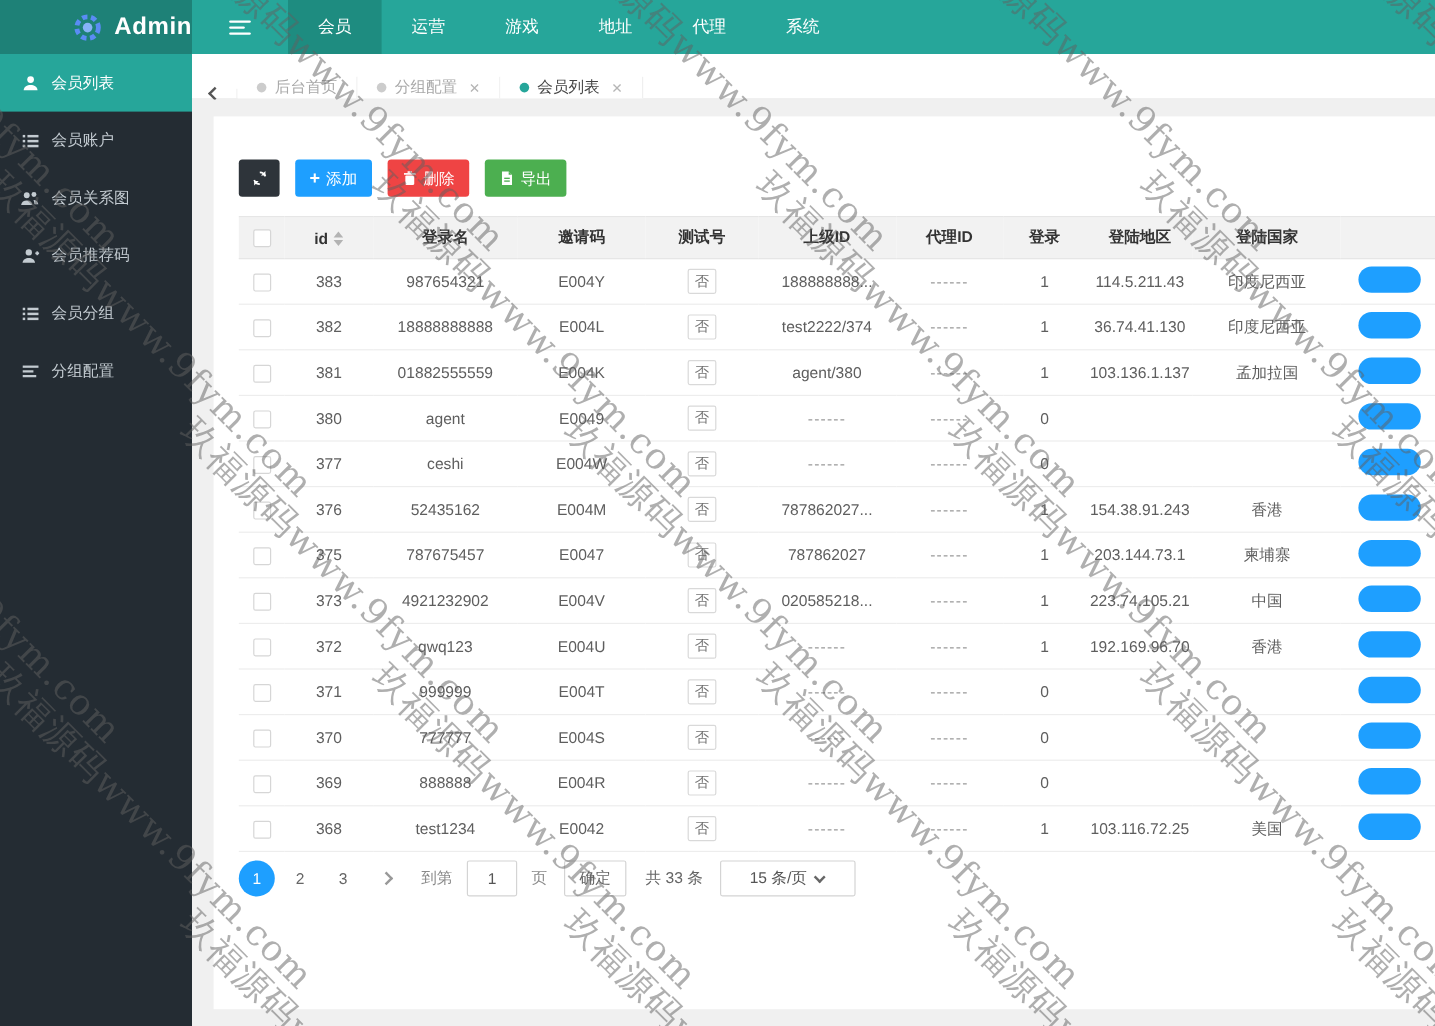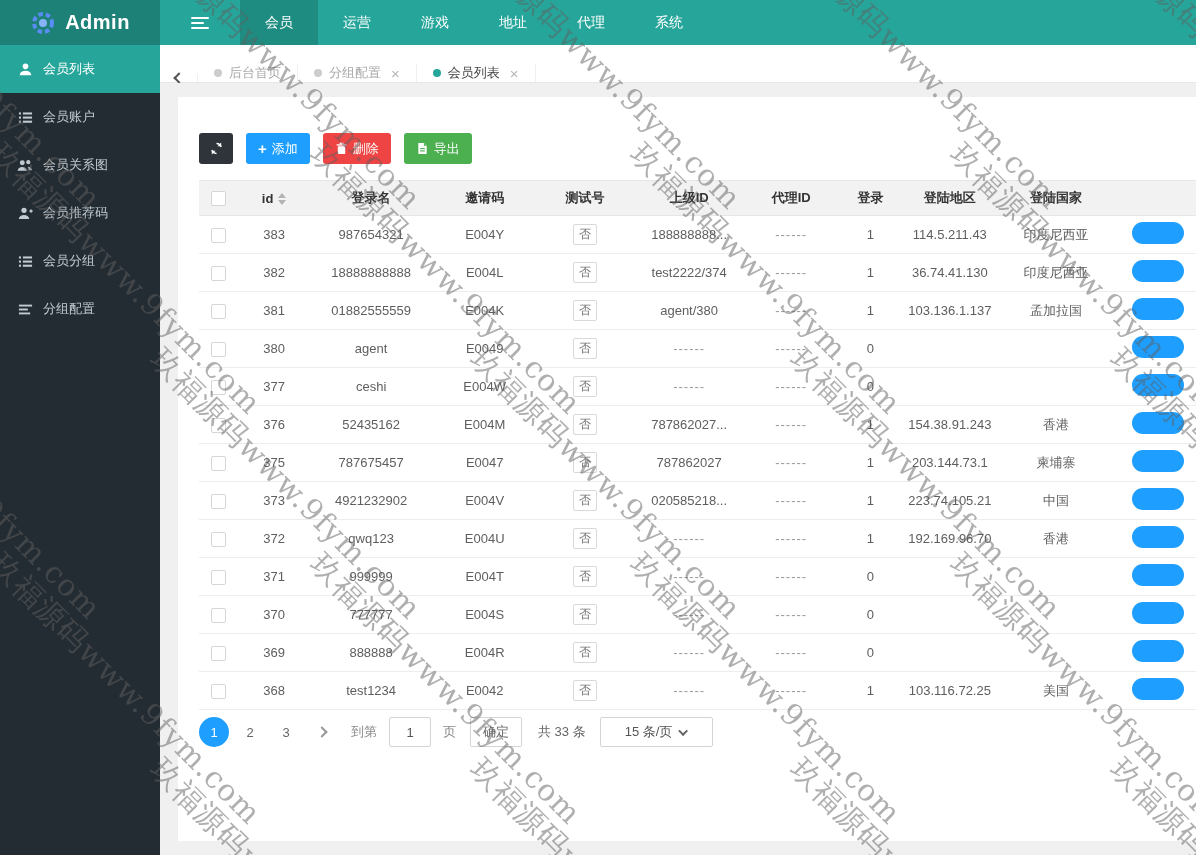--- a/index.html
+++ b/index.html
@@ -1,21 +1,21 @@
 <!DOCTYPE html>
 <html><head>
 <meta charset="utf-8">
 <style>
   *{margin:0;padding:0;box-sizing:border-box}
   html,body{width:1196px;height:855px;overflow:hidden}
   body{font-family:"Liberation Sans","DejaVu Sans",sans-serif;background:#f0f1f0;position:relative;font-size:13px}
 
   
   .header{position:absolute;top:0;left:0;right:0;height:45px;background:#26a69a;display:flex;z-index:5}
-  .logo{width:160px;height:45px;background:#1e8177;display:flex;align-items:center;justify-content:center;gap:9px;flex:none}
+  .logo{width:160px;height:45px;background:#1e8177;display:flex;align-items:center;justify-content:flex-end;gap:9px;flex:none}
   .logo-text{color:#fff;font-weight:bold;font-size:20px;letter-spacing:.5px}
   .nav{display:flex;align-items:stretch}
   .nav-toggle{width:80px;display:flex;align-items:center;justify-content:center;cursor:pointer}
   .bars{display:inline-block;width:18px}
   .bars i{display:block;height:2px;background:#fff;margin:3px 0;border-radius:1px}
   .bars i:nth-child(2){width:13px}
   .nav-item{padding:0 25px;display:flex;align-items:center;color:#fff;font-size:14px;cursor:pointer}
   .nav-item.active{background:#1e8c80}
 
   

